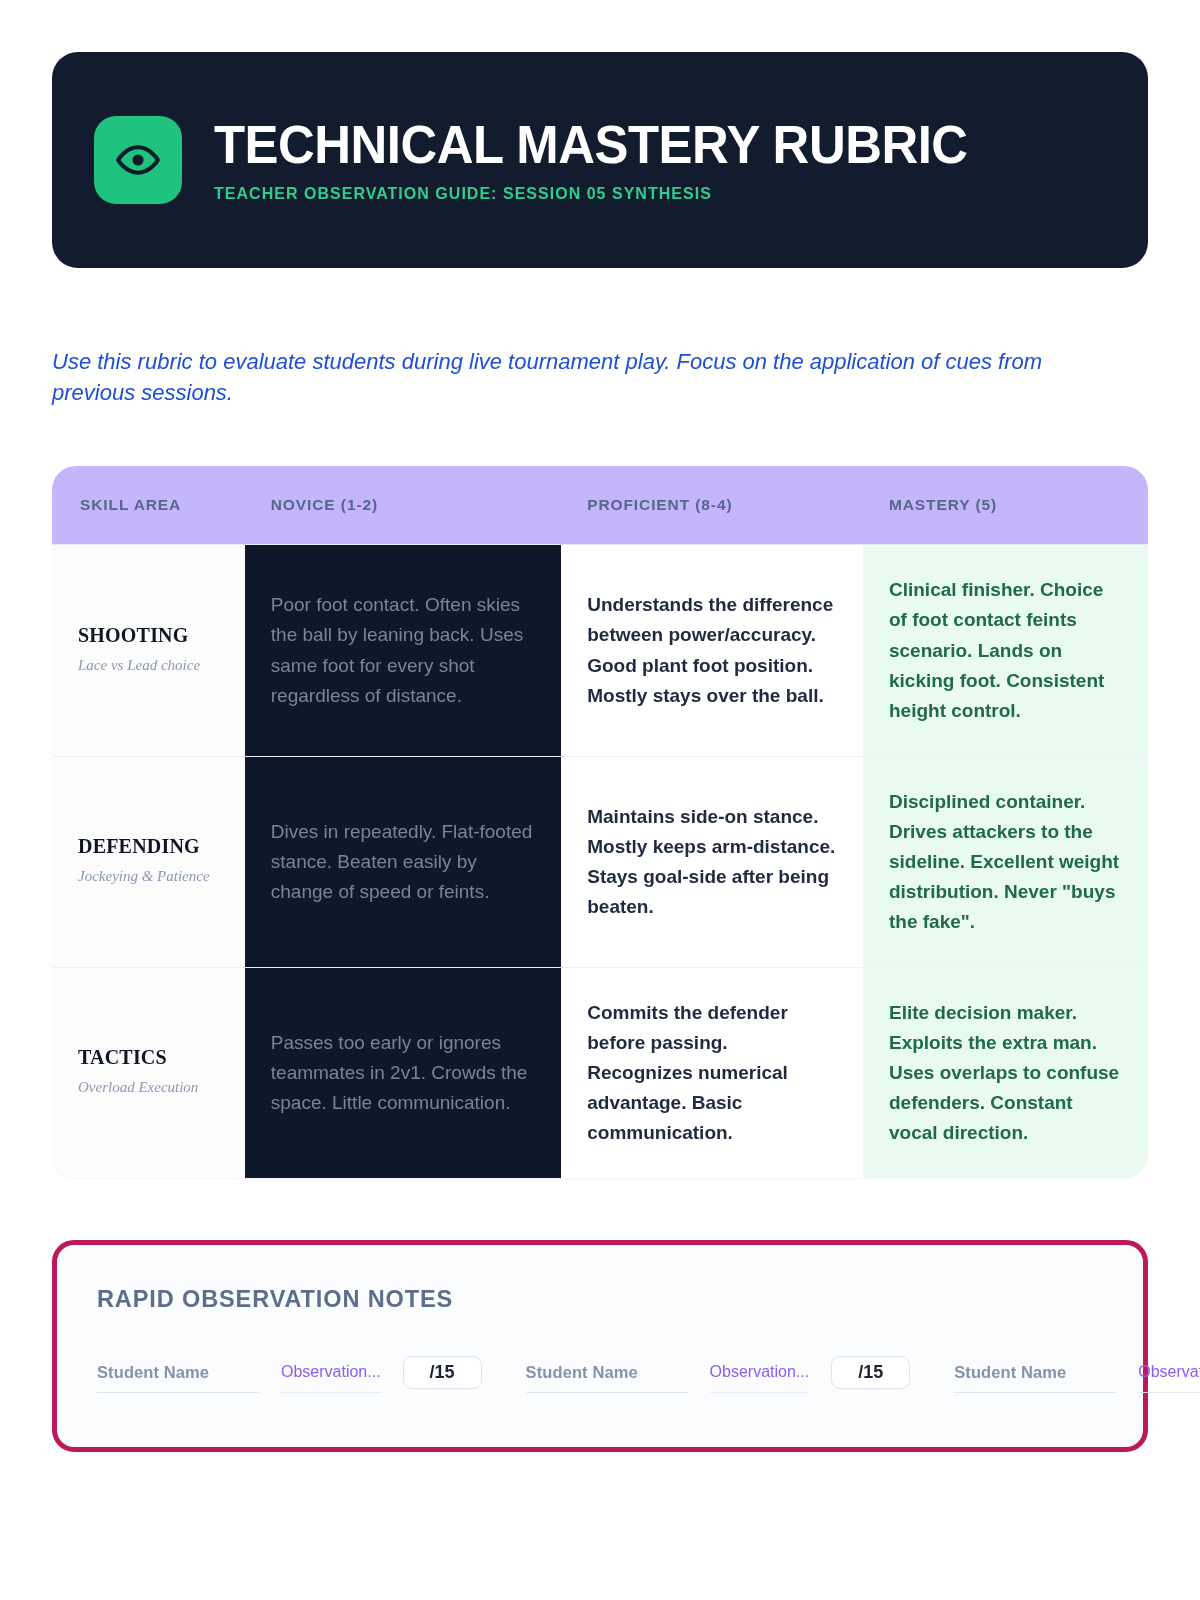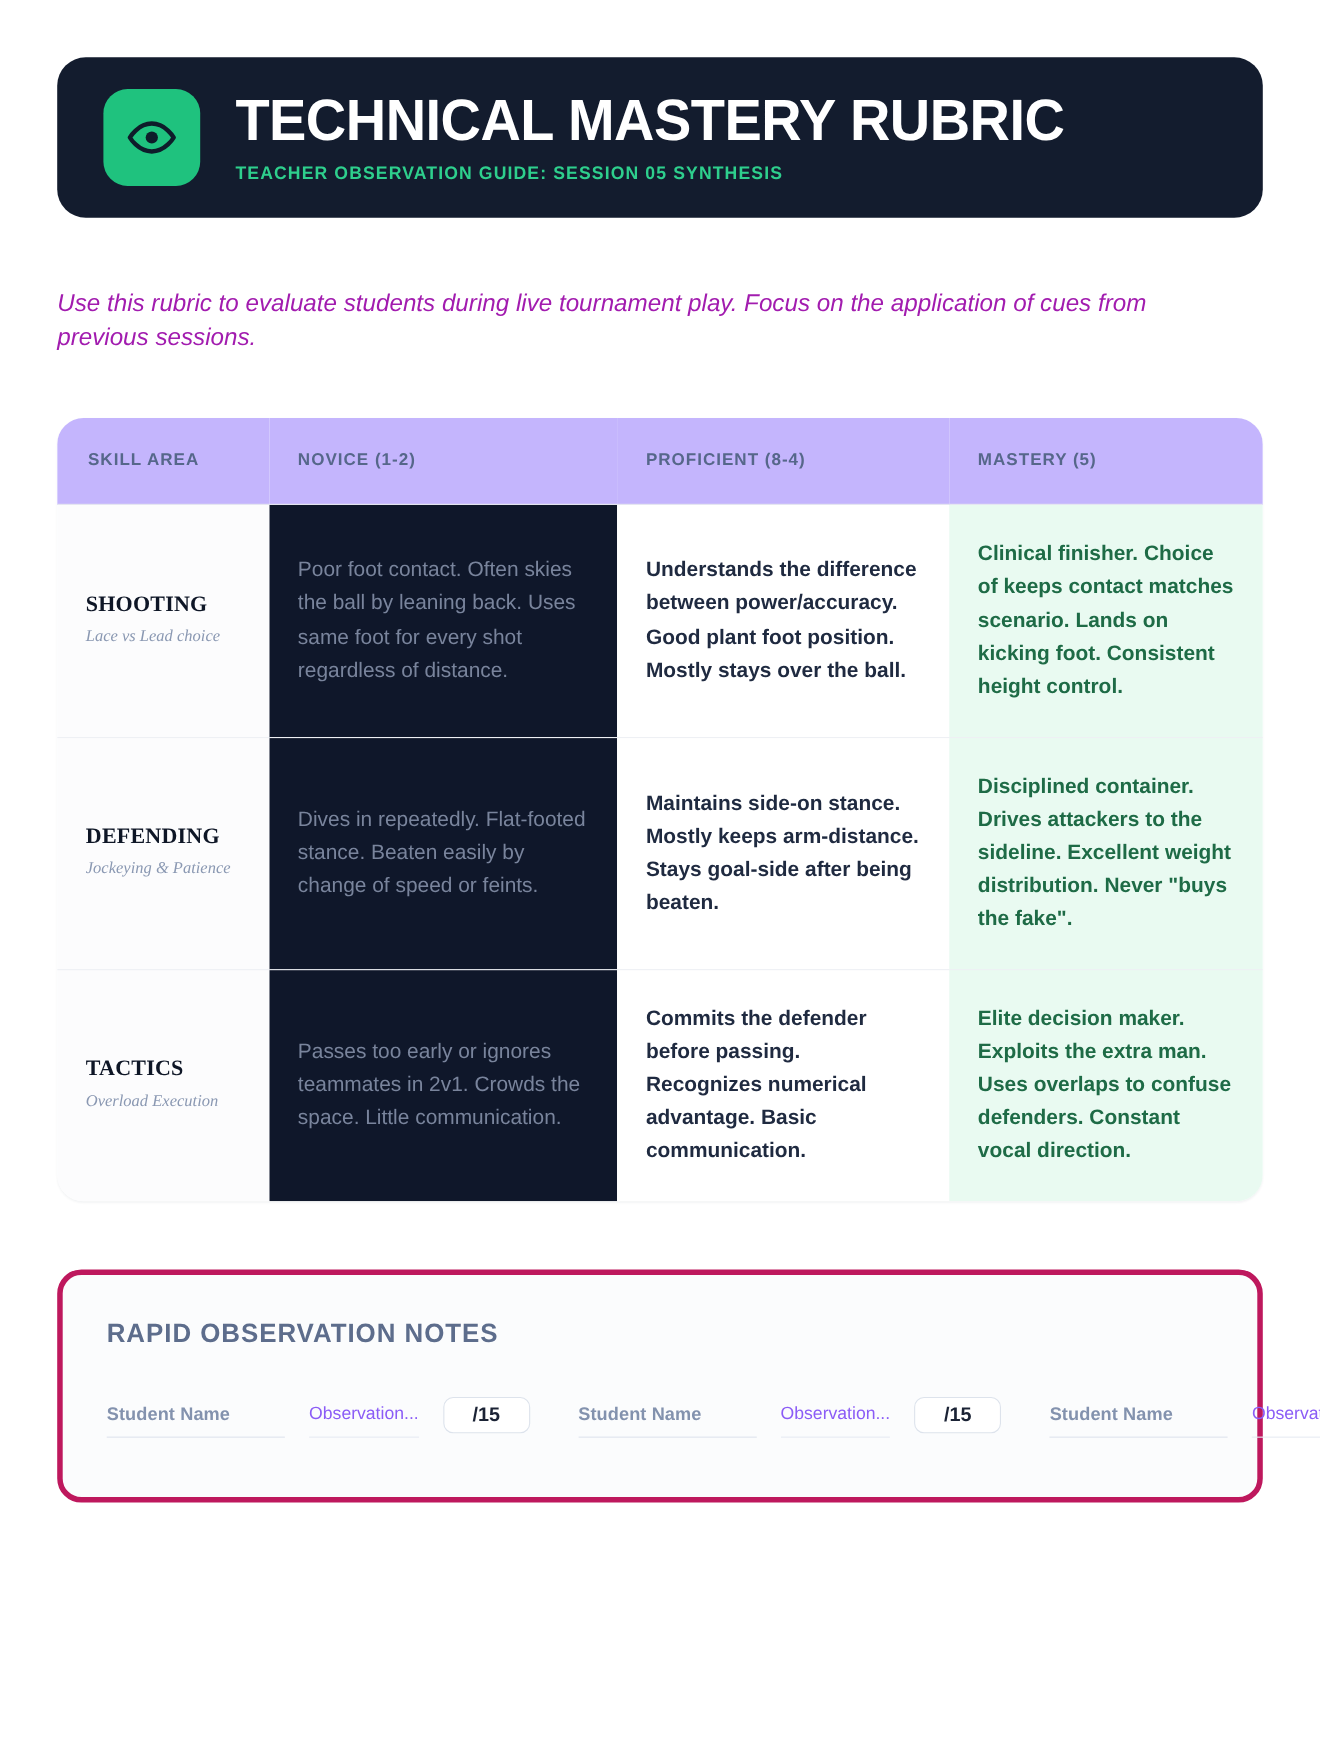--- a/index.html
+++ b/index.html
@@ -16,21 +16,21 @@
     width: 1200px;
     height: 1600px;
     position: relative;
     padding: 0 52px;
     background: #ffffff;
   }
 
   
   .banner {
     margin-top: 52px;
-    height: 146px;
+    height: 216px;
     background: #131c2e;
     border-radius: 26px;
     display: flex;
     align-items: center;
     padding: 0 42px;
     gap: 32px;
   }
 
   .banner-icon {
     width: 88px;
@@ -61,25 +61,25 @@
     font-size: 16.5px;
     font-weight: 700;
     color: #2ecf8d;
     letter-spacing: 1.05px;
     transform: scaleX(0.97);
     transform-origin: left center;
   }
 
   
   .intro {
-    margin-top: 62px;
+    margin-top: 78px;
     font-size: 22px;
     line-height: 1.42;
     font-style: italic;
-    color: #a21caf;
+    color: #1d4ed8;
     max-width: 1060px;
   }
 
   
   .rubric-card {
     margin-top: 58px;
     border-radius: 24px;
     overflow: hidden;
     background: #ffffff;
     box-shadow: 0 1px 2px rgba(20,30,55,0.05);
@@ -267,21 +267,21 @@
         </tr>
       </thead>
       <tbody>
         <tr>
           <td class="cell-skill">
             <div class="skill-title">SHOOTING</div>
             <div class="skill-sub">Lace vs Lead choice</div>
           </td>
           <td class="cell-novice">Poor foot contact. Often skies the ball by leaning back. Uses same foot for every shot regardless of distance.</td>
           <td class="cell-proficient">Understands the difference between power/accuracy. Good plant foot position. Mostly stays over the ball.</td>
-          <td class="cell-mastery">Clinical finisher. Choice of keeps contact matches scenario. Lands on kicking foot. Consistent height control.</td>
+          <td class="cell-mastery">Clinical finisher. Choice of foot contact feints scenario. Lands on kicking foot. Consistent height control.</td>
         </tr>
         <tr>
           <td class="cell-skill">
             <div class="skill-title">DEFENDING</div>
             <div class="skill-sub">Jockeying &amp; Patience</div>
           </td>
           <td class="cell-novice">Dives in repeatedly. Flat-footed stance. Beaten easily by change of speed or feints.</td>
           <td class="cell-proficient">Maintains side-on stance. Mostly keeps arm-distance. Stays goal-side after being beaten.</td>
           <td class="cell-mastery">Disciplined container. Drives attackers to the sideline. Excellent weight distribution. Never "buys the fake".</td>
         </tr>

